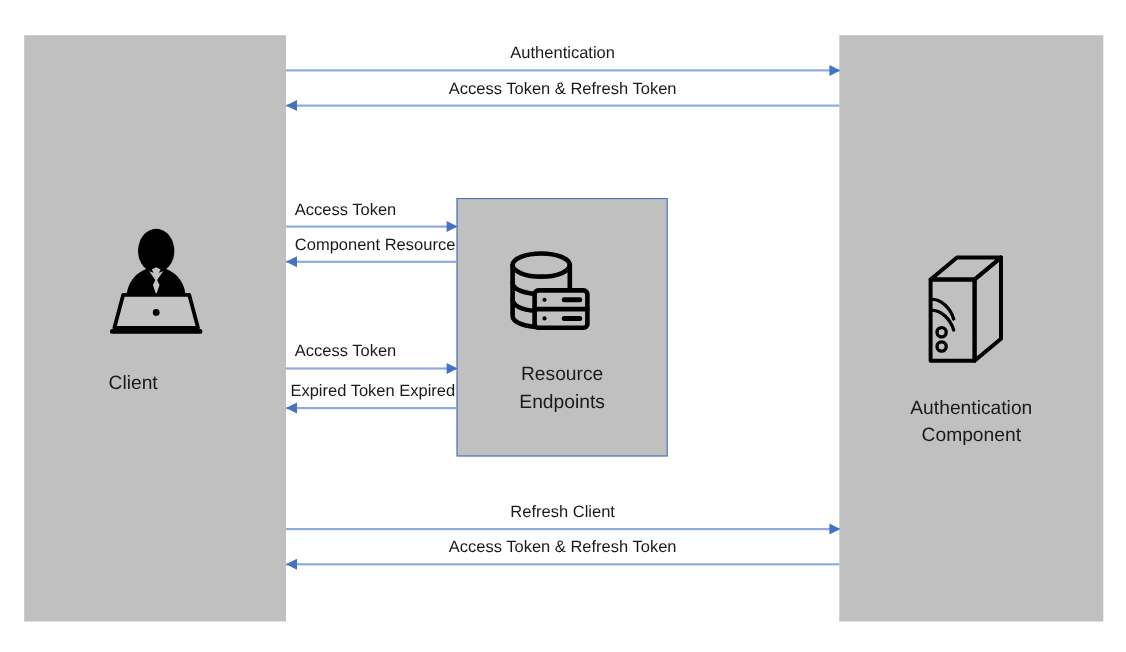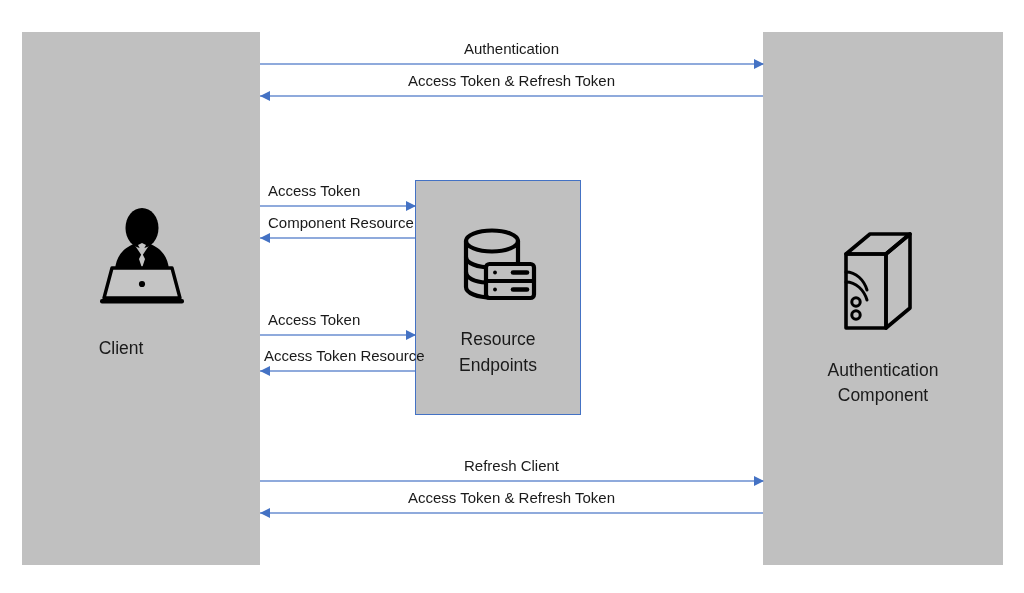--- a/index.html
+++ b/index.html
@@ -43,21 +43,21 @@
     position: absolute;
   }
   #client-icon { left: 90px;  top: 200px; width: 104px; height: 104px; }
   #auth-icon   { left: 826px; top: 228px; width: 100px; height: 104px; }
 
   
   #resource-box {
     position: absolute;
     left: 415px;
     top: 180px;
-    width: 166px;
+    width: 192px;
     height: 235px;
     background: #c0c0c0;
     border: 1.4px solid #4472c4;
     box-sizing: border-box;
     text-decoration: underline;
   }
   #resource-icon {
     position: absolute;
     left: 42px;
     top: 46px;
@@ -226,21 +226,21 @@
 
   <div class="msg to-right" style="left:260px; top:334px; width:155px;">
     <div class="line"></div>
     <div class="head"></div>
     <div class="caption left-aligned">Access Token</div>
   </div>
 
   <div class="msg to-left" style="left:260px; top:370px; width:155px;">
     <div class="line"></div>
     <div class="head"></div>
-    <div class="caption left-aligned" style="left:4px;">Access Token Resource</div>
+    <div class="caption left-aligned" style="left:4px;">Expired Token Expired</div>
   </div>
 
   <div class="msg to-right" style="left:260px; top:480px; width:503px;">
     <div class="line"></div>
     <div class="head"></div>
     <div class="caption centered">Refresh Client</div>
   </div>
 
   <div class="msg to-left" style="left:260px; top:512px; width:503px;">
     <div class="line"></div>

